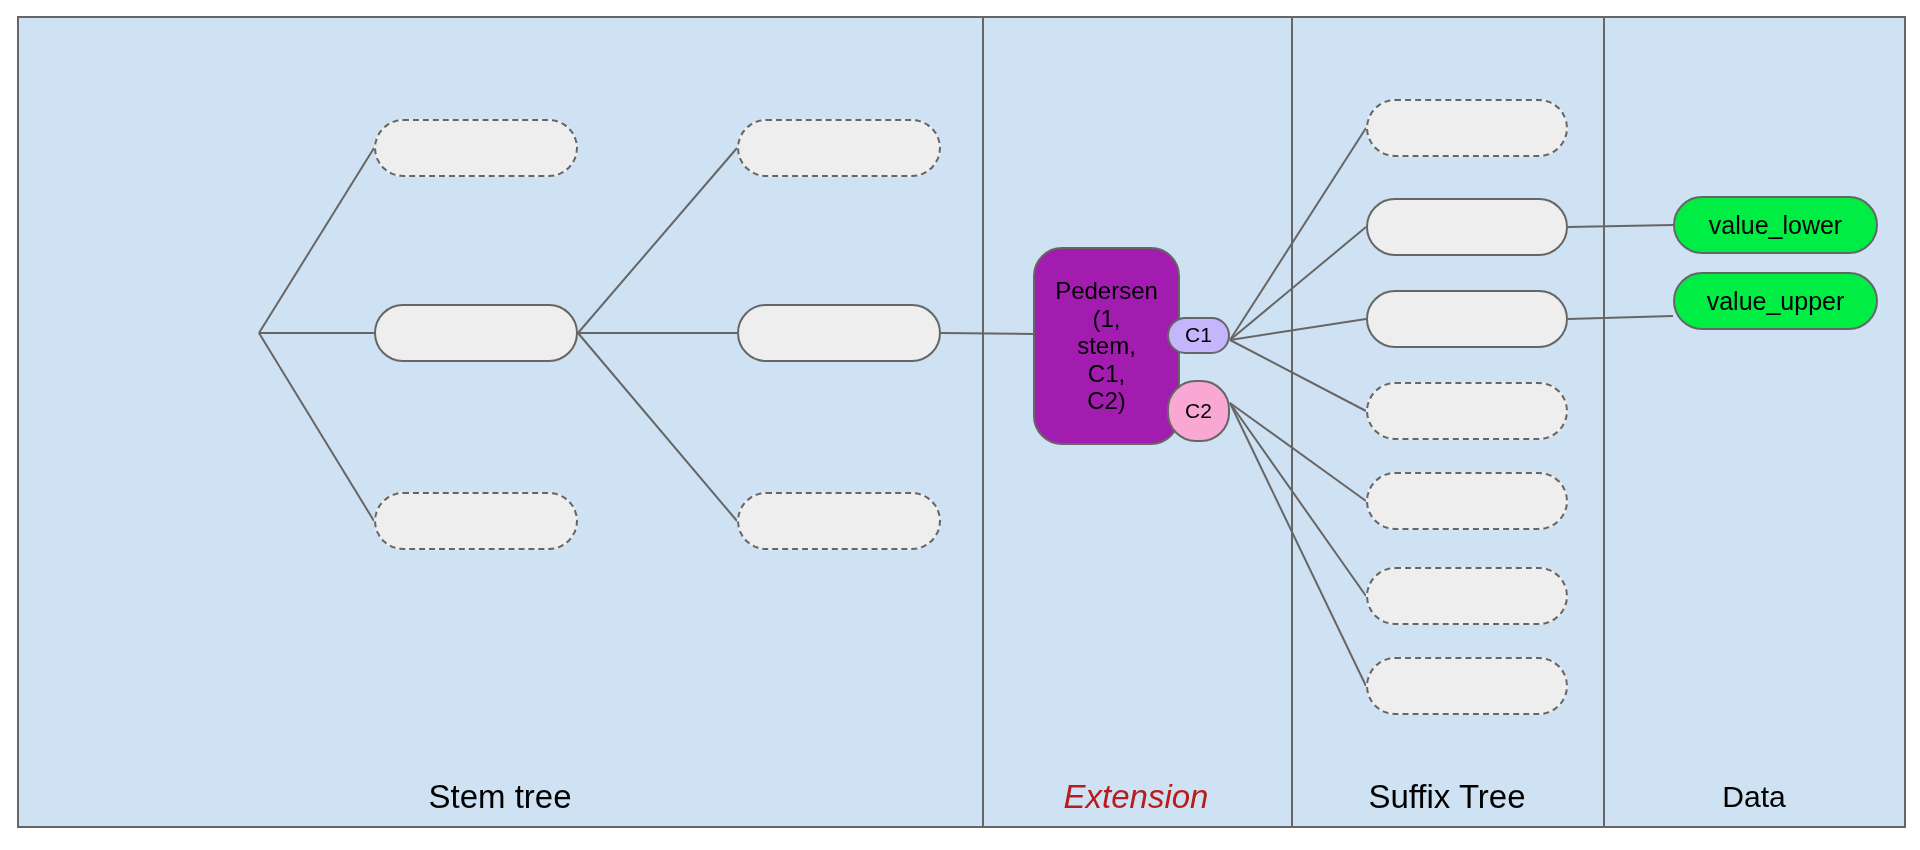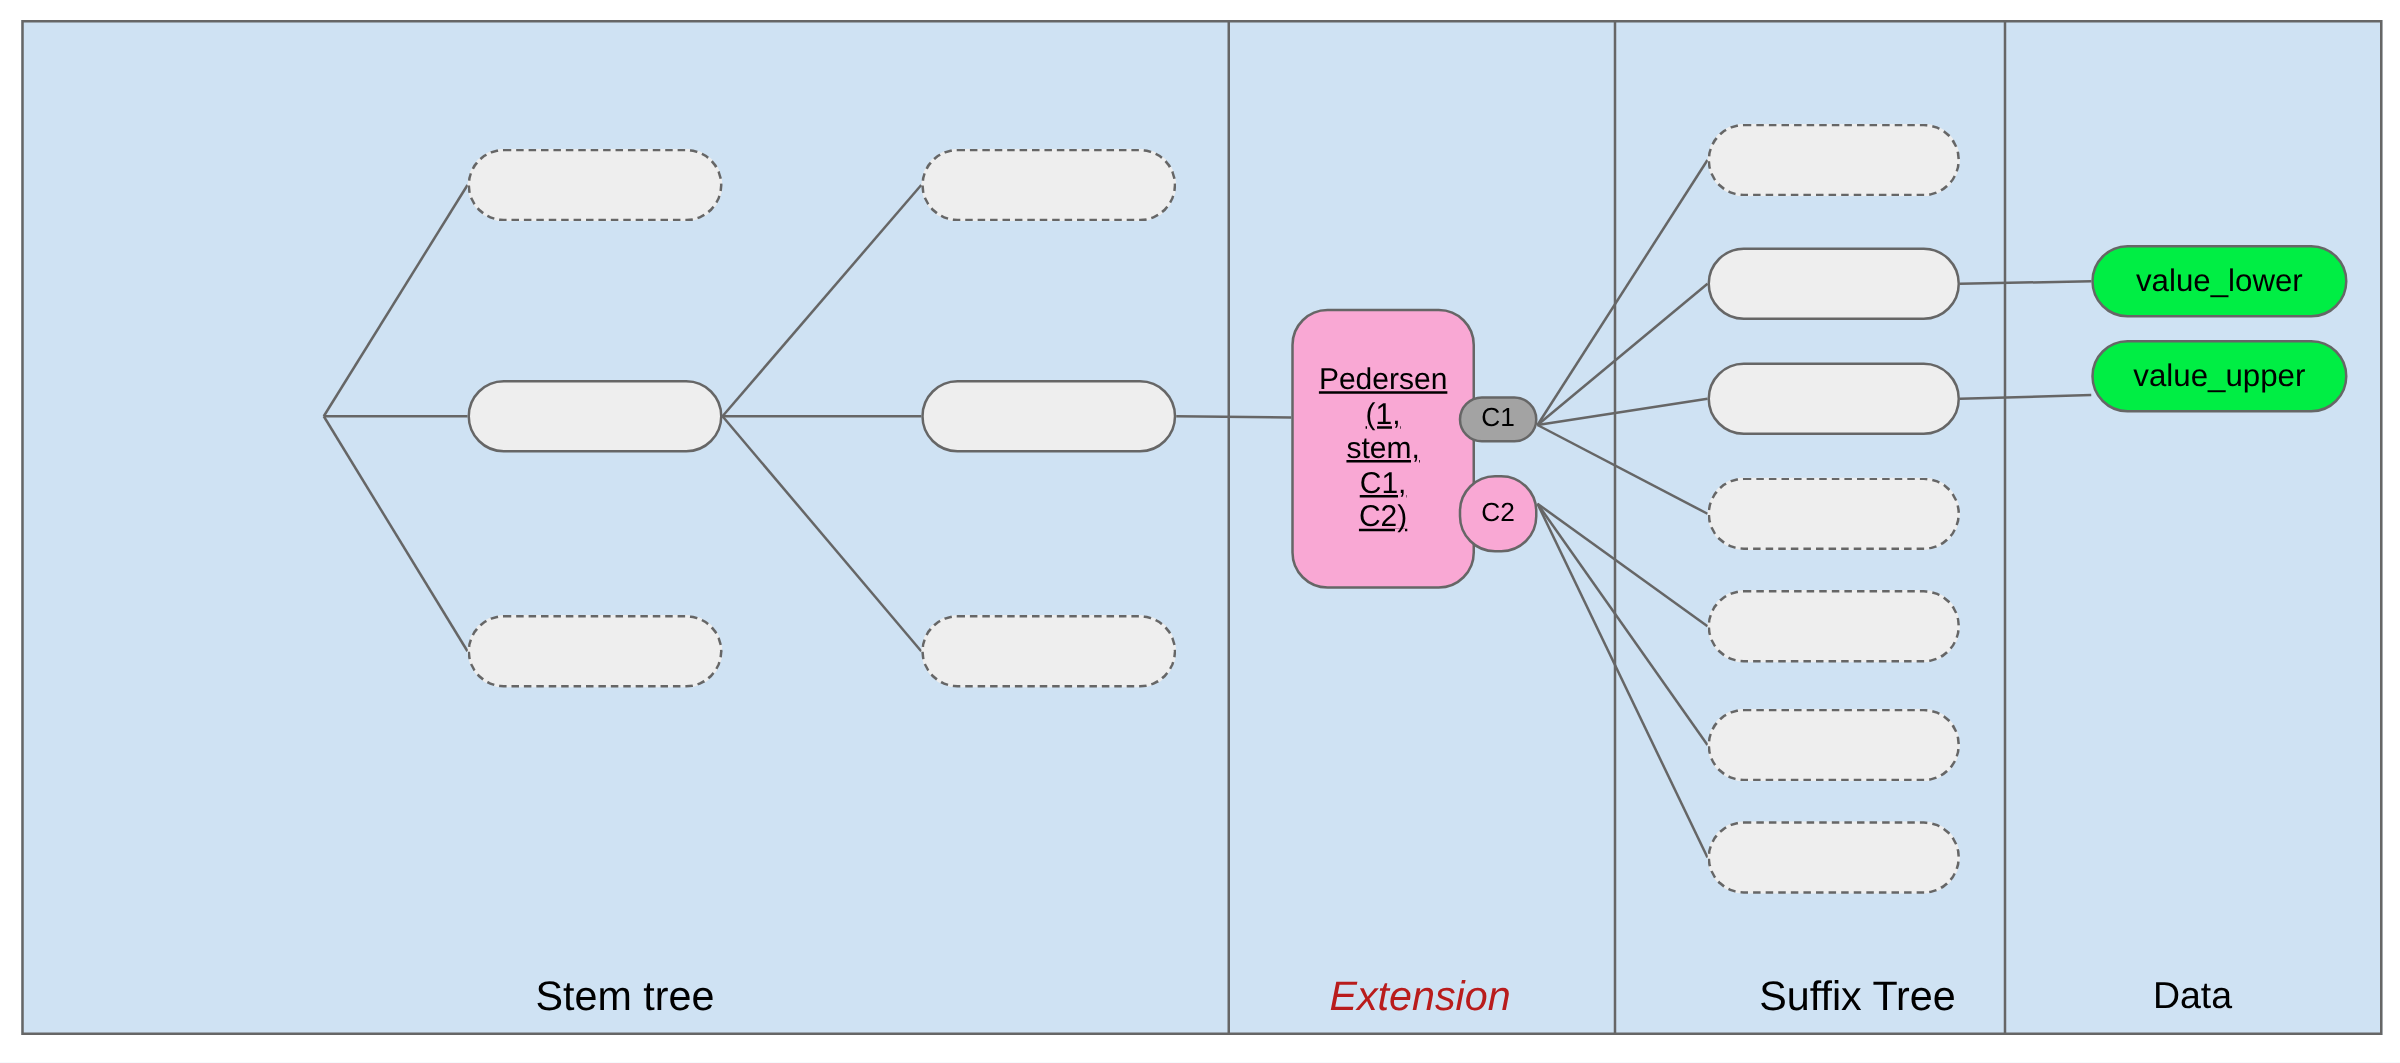--- a/index.html
+++ b/index.html
@@ -73,33 +73,33 @@
     </svg>
 <div class="divider" style="left: 982px; top: 16px; height: 812px; background: rgb(102, 102, 102);"></div>
     <div class="divider" style="left: 1291px; top: 16px; height: 812px; background: rgb(102, 102, 102);"></div>
     <div class="divider" style="left: 1603px; top: 16px; height: 812px; background: rgb(102, 102, 102);"></div>
     <div class="node" style="left: 374px; top: 119px; width: 204px; height: 58px; font-size: 25px; background: rgb(238, 238, 238); border: 2px dashed rgb(102, 102, 102); color: rgb(0, 0, 0);"></div>
     <div class="node" style="left: 374px; top: 304px; width: 204px; height: 58px; font-size: 25px; background: rgb(238, 238, 238); border: 2px solid rgb(102, 102, 102); color: rgb(0, 0, 0);"></div>
     <div class="node" style="left: 374px; top: 492px; width: 204px; height: 58px; font-size: 25px; background: rgb(238, 238, 238); border: 2px dashed rgb(102, 102, 102); color: rgb(0, 0, 0);"></div>
     <div class="node" style="left: 737px; top: 119px; width: 204px; height: 58px; font-size: 25px; background: rgb(238, 238, 238); border: 2px dashed rgb(102, 102, 102); color: rgb(0, 0, 0);"></div>
     <div class="node" style="left: 737px; top: 304px; width: 204px; height: 58px; font-size: 25px; background: rgb(238, 238, 238); border: 2px solid rgb(102, 102, 102); color: rgb(0, 0, 0);"></div>
     <div class="node" style="left: 737px; top: 492px; width: 204px; height: 58px; font-size: 25px; background: rgb(238, 238, 238); border: 2px dashed rgb(102, 102, 102); color: rgb(0, 0, 0);"></div>
-    <div class="node" style="left: 1033px; top: 247px; width: 147px; height: 224px; font-size: 24px; background: #f9a8d4; border: 2px solid rgb(102, 102, 102); color: rgb(0, 0, 0); text-decoration: underline;">Pedersen
+    <div class="node" style="left: 1033px; top: 247px; width: 147px; height: 198px; font-size: 24px; background: #a21caf; border: 2px solid rgb(102, 102, 102); color: rgb(0, 0, 0);">Pedersen
 (1,
 stem,
 C1,
 C2)</div>
-    <div class="node" style="left: 1167px; top: 317px; width: 63px; height: 37px; font-size: 21px; background: #a3a3a3; border: 2px solid rgb(102, 102, 102); color: rgb(0, 0, 0);">C1</div>
+    <div class="node" style="left: 1167px; top: 317px; width: 63px; height: 37px; font-size: 21px; background: #c4b5fd; border: 2px solid rgb(102, 102, 102); color: rgb(0, 0, 0);">C1</div>
     <div class="node" style="left: 1167px; top: 380px; width: 63px; height: 62px; font-size: 21px; background: #f9a8d4; border: 2px solid rgb(102, 102, 102); color: rgb(0, 0, 0);">C2</div>
     <div class="node" style="left: 1366px; top: 99px; width: 202px; height: 58px; font-size: 25px; background: rgb(238, 238, 238); border: 2px dashed rgb(102, 102, 102); color: rgb(0, 0, 0);"></div>
     <div class="node" style="left: 1366px; top: 198px; width: 202px; height: 58px; font-size: 25px; background: rgb(238, 238, 238); border: 2px solid rgb(102, 102, 102); color: rgb(0, 0, 0);"></div>
     <div class="node" style="left: 1366px; top: 290px; width: 202px; height: 58px; font-size: 25px; background: rgb(238, 238, 238); border: 2px solid rgb(102, 102, 102); color: rgb(0, 0, 0);"></div>
     <div class="node" style="left: 1366px; top: 382px; width: 202px; height: 58px; font-size: 25px; background: rgb(238, 238, 238); border: 2px dashed rgb(102, 102, 102); color: rgb(0, 0, 0);"></div>
     <div class="node" style="left: 1366px; top: 472px; width: 202px; height: 58px; font-size: 25px; background: rgb(238, 238, 238); border: 2px dashed rgb(102, 102, 102); color: rgb(0, 0, 0);"></div>
     <div class="node" style="left: 1366px; top: 567px; width: 202px; height: 58px; font-size: 25px; background: rgb(238, 238, 238); border: 2px dashed rgb(102, 102, 102); color: rgb(0, 0, 0);"></div>
     <div class="node" style="left: 1366px; top: 657px; width: 202px; height: 58px; font-size: 25px; background: rgb(238, 238, 238); border: 2px dashed rgb(102, 102, 102); color: rgb(0, 0, 0);"></div>
     <div class="node" style="left: 1673px; top: 196px; width: 205px; height: 58px; font-size: 25px; background: rgb(0, 238, 68); border: 2px solid rgb(102, 102, 102); color: rgb(0, 0, 0);">value_lower</div>
     <div class="node" style="left: 1673px; top: 272px; width: 205px; height: 58px; font-size: 25px; background: rgb(0, 238, 68); border: 2px solid rgb(102, 102, 102); color: rgb(0, 0, 0);">value_upper</div>
     <div class="section-label" style="left: 500px; top: 797px; font-size: 33px; color: rgb(0, 0, 0);">Stem tree</div>
     <div class="section-label" style="left: 1136px; top: 797px; font-size: 33px; color: #b91c1c; font-style: italic;">Extension</div>
-    <div class="section-label" style="left: 1447px; top: 797px; font-size: 33px; color: rgb(0, 0, 0); margin-left: 39px;">Suffix Tree</div>
+    <div class="section-label" style="left: 1447px; top: 797px; font-size: 33px; color: rgb(0, 0, 0);">Suffix Tree</div>
     <div class="section-label" style="left: 1754px; top: 797px; font-size: 30px; color: rgb(0, 0, 0);">Data</div>
   </div>
 
 </body></html>

